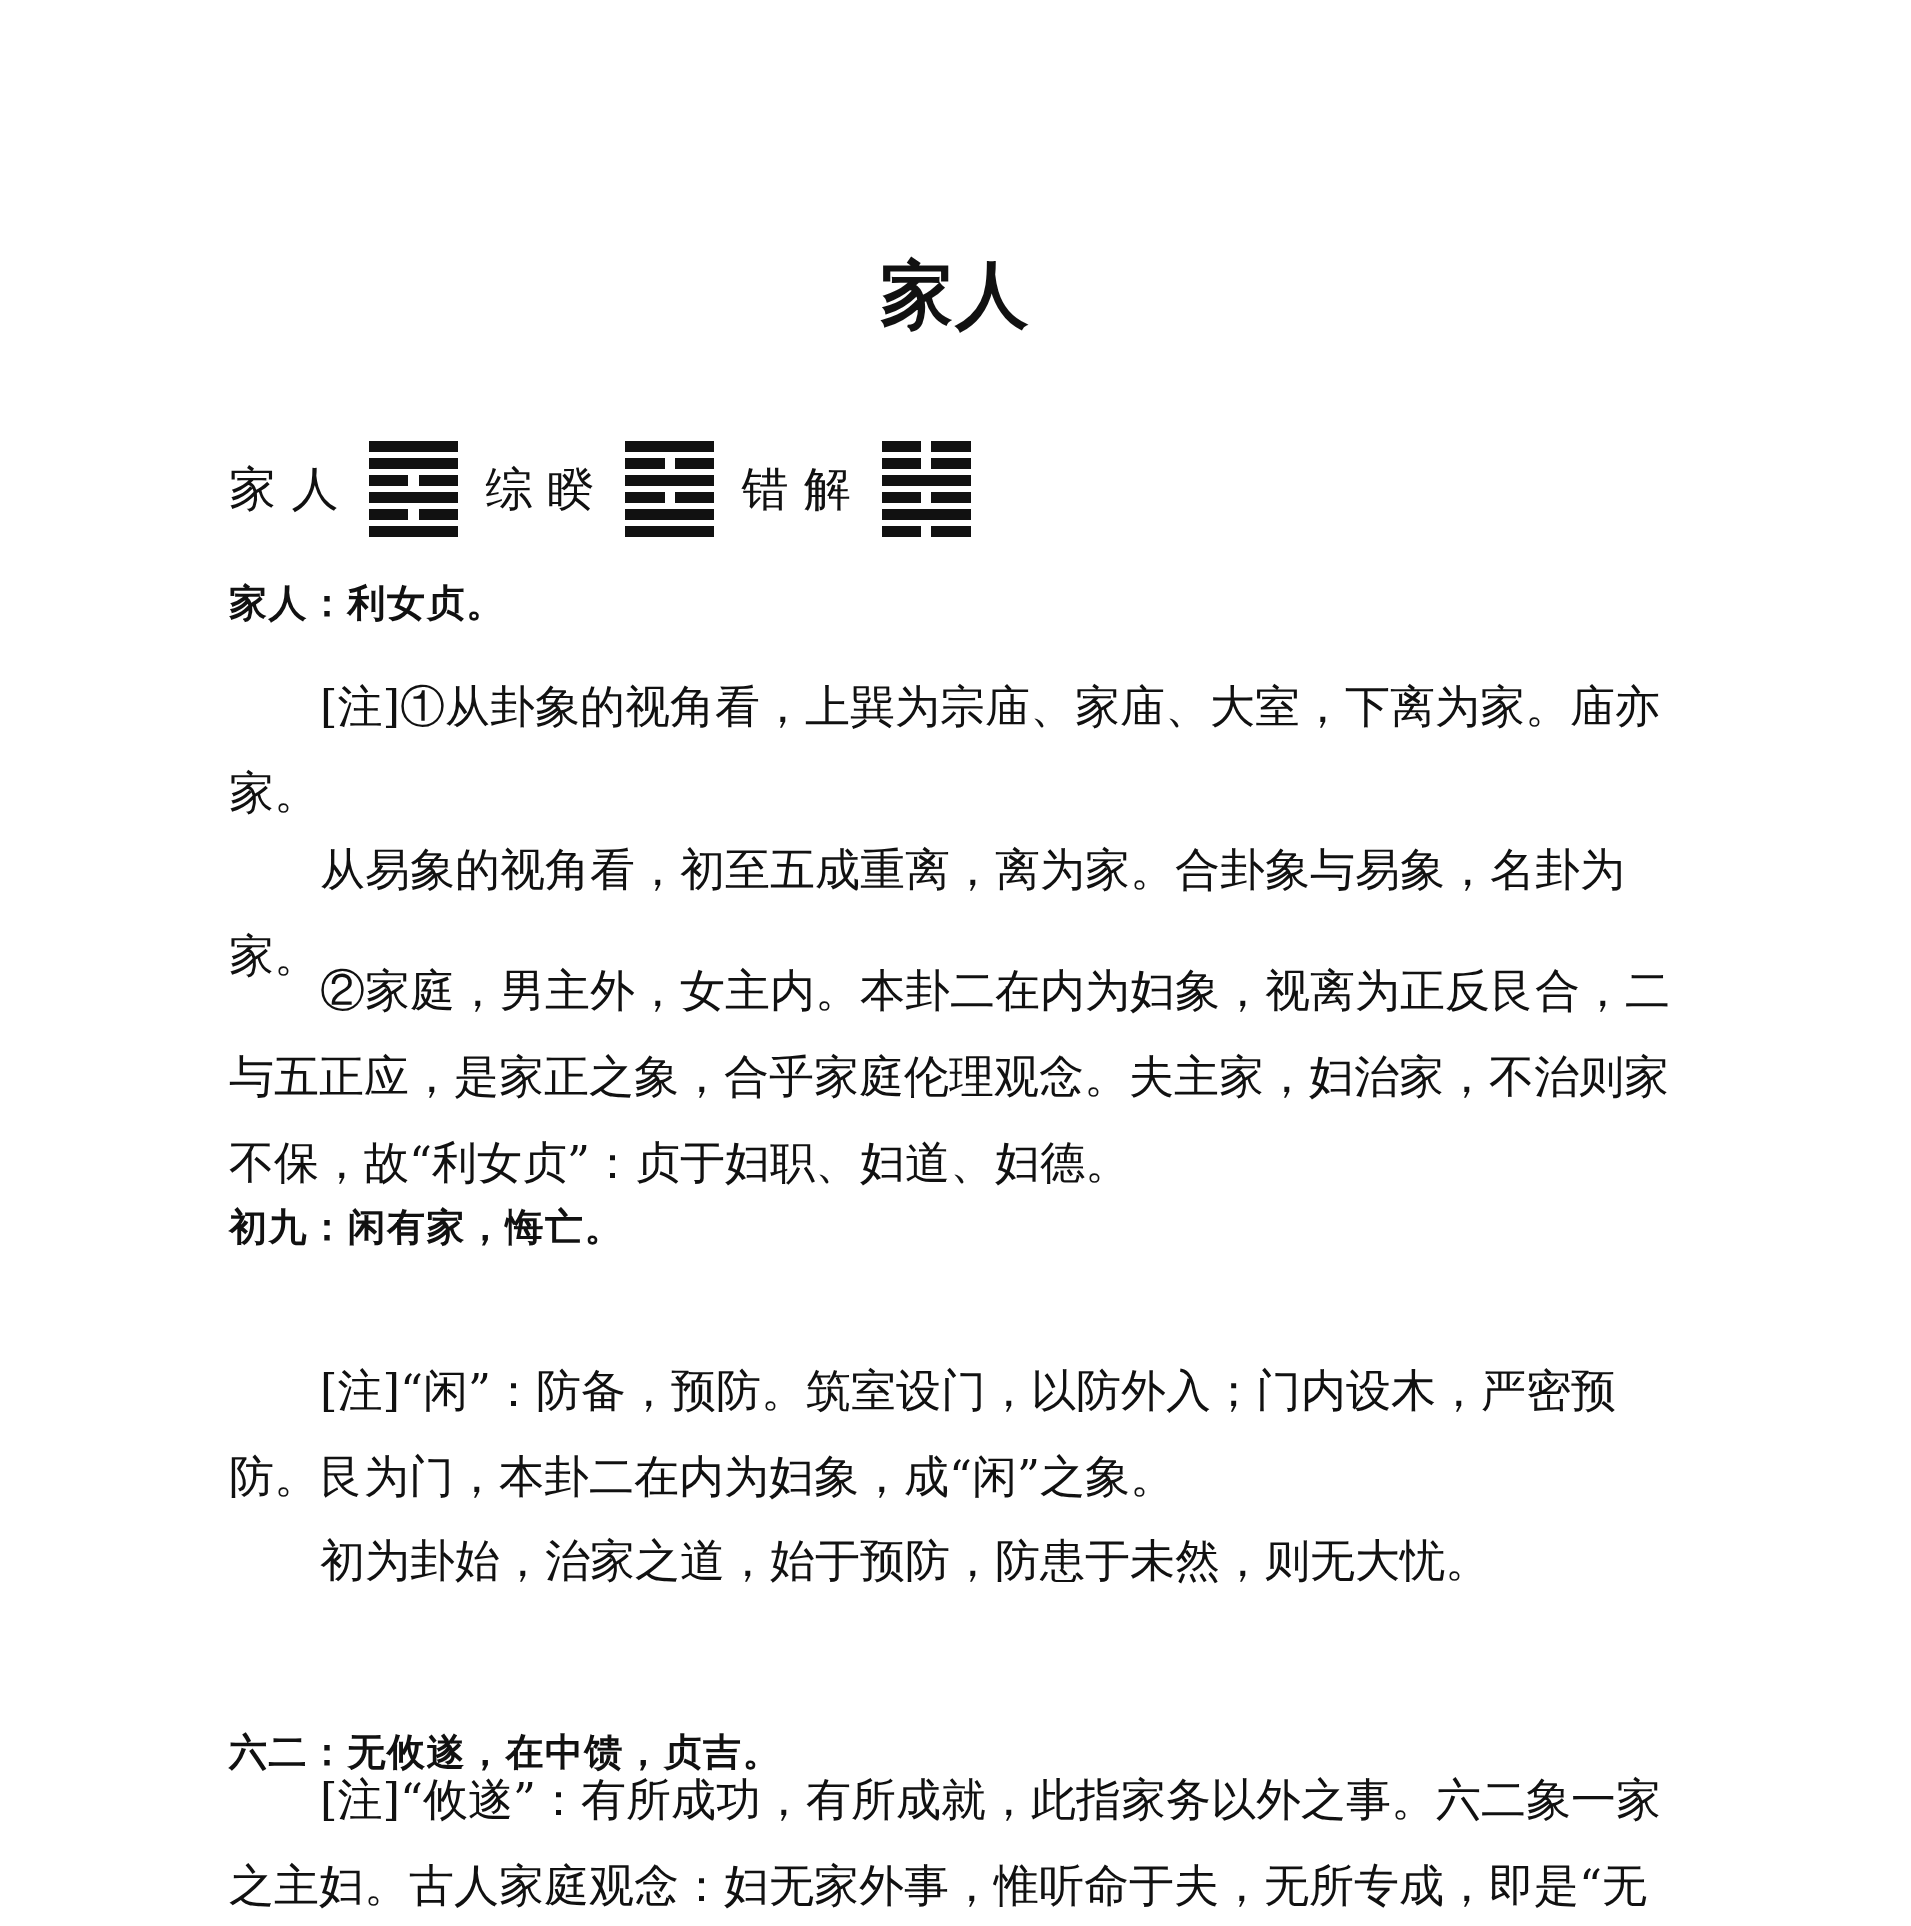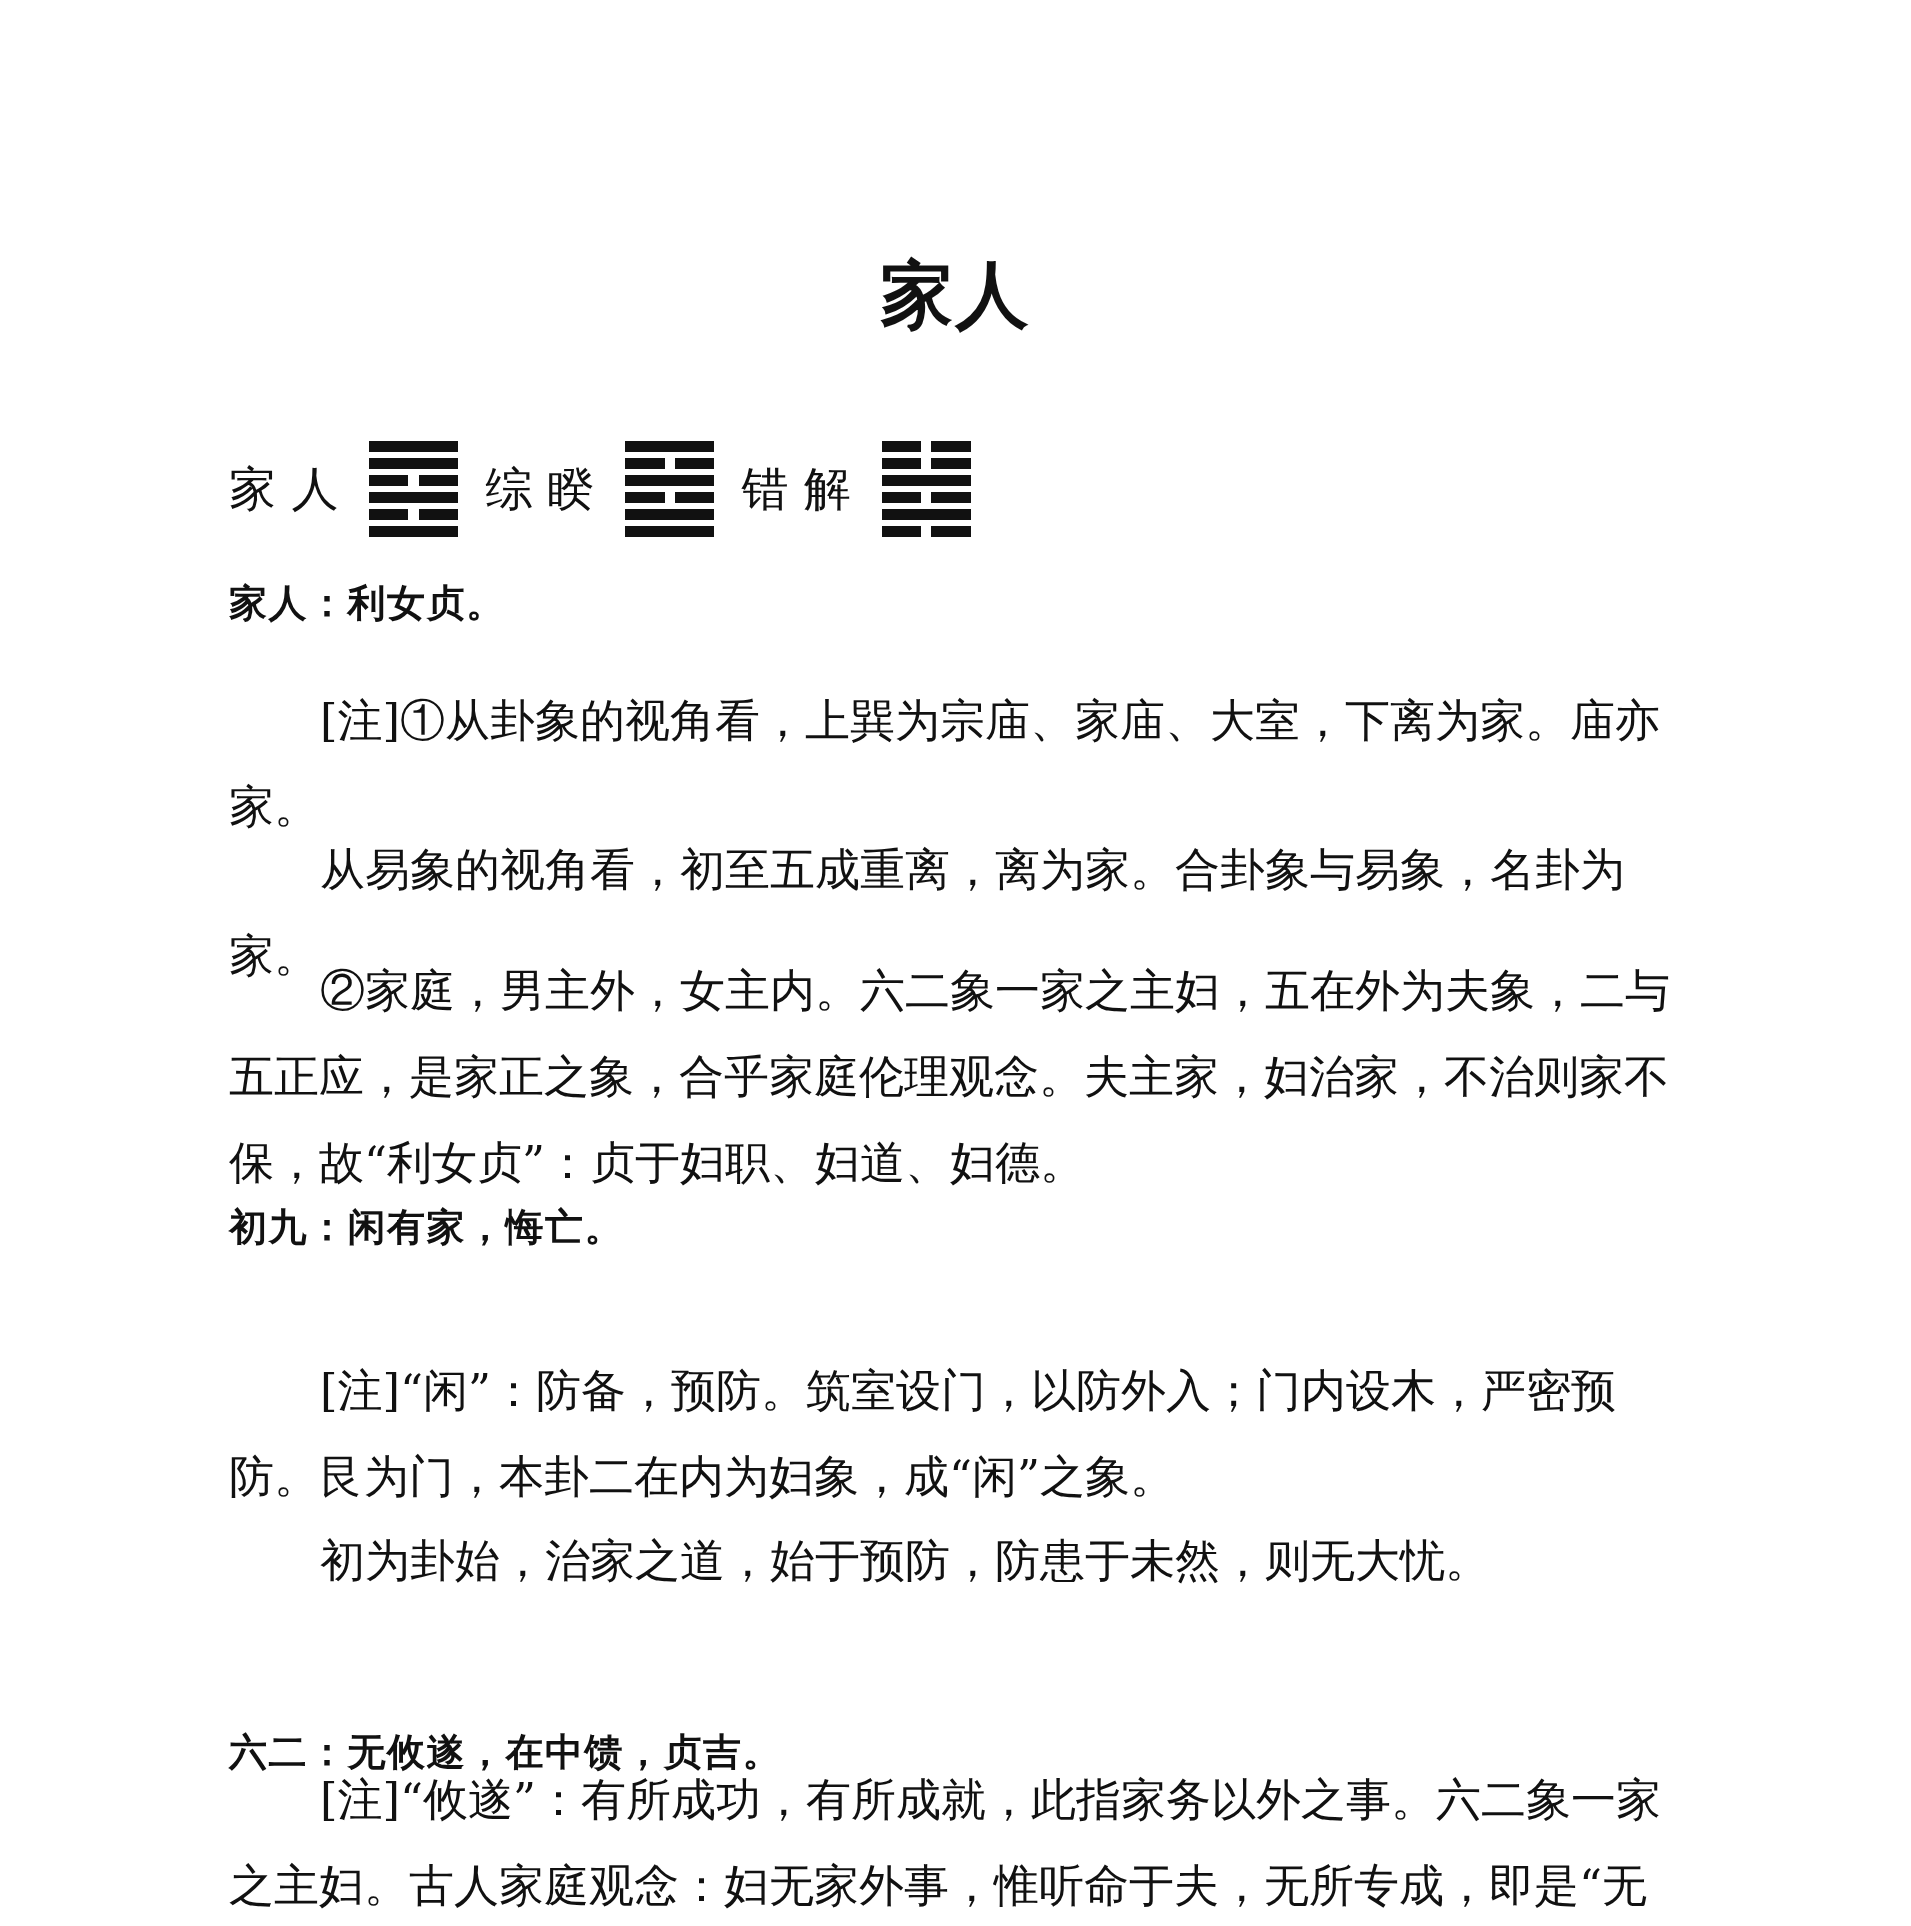--- a/index.html
+++ b/index.html
@@ -96,23 +96,23 @@
         <span class="seg"></span>
       </div>
       <div class="line yin">
         <span class="seg"></span>
         <span class="seg"></span>
       </div>
     </div>
 </div>
 
 <div class="heading" style="top:578px">家人：利女贞。</div>
-<div class="para" style="top:678px">[注]①从卦象的视角看，上巽为宗庙、家庙、大室，下离为家。庙亦家。</div>
+<div class="para" style="top:664px">[注]①从卦象的视角看，上巽为宗庙、家庙、大室，下离为家。庙亦家。</div>
 <div class="para" style="top:827px">从易象的视角看，初至五成重离，离为家。合卦象与易象，名卦为家。</div>
-<div class="para" style="top:948px">②家庭，男主外，女主内。六二象一家之主妇，五在外为夫象，二与五正应，是家正之象，合乎家庭伦理观念。夫主家，妇治家，不治则家不保，故“利女贞”：贞于妇职、妇道、妇德。</div>
+<div class="para" style="top:948px">②家庭，男主外，女主内。本卦二在内为妇象，视离为正反艮合，二与五正应，是家正之象，合乎家庭伦理观念。夫主家，妇治家，不治则家不保，故“利女贞”：贞于妇职、妇道、妇德。</div>
 
 <div class="heading" style="top:1202px">初九：闲有家，悔亡。</div>
 <div class="para" style="top:1348px">[注]“闲”：防备，预防。筑室设门，以防外入；门内设木，严密预防。艮为门，本卦二在内为妇象，成“闲”之象。</div>
 <div class="para" style="top:1518px">初为卦始，治家之道，始于预防，防患于未然，则无大忧。</div>
 
 <div class="heading" style="top:1727px">六二：无攸遂，在中馈，贞吉。</div>
 <div class="para" style="top:1757px">[注]“攸遂”：有所成功，有所成就，此指家务以外之事。六二象一家之主妇。古人家庭观念：妇无家外事，惟听命于夫，无所专成，即是“无攸遂”之义。</div>
 
 
 </body></html>

